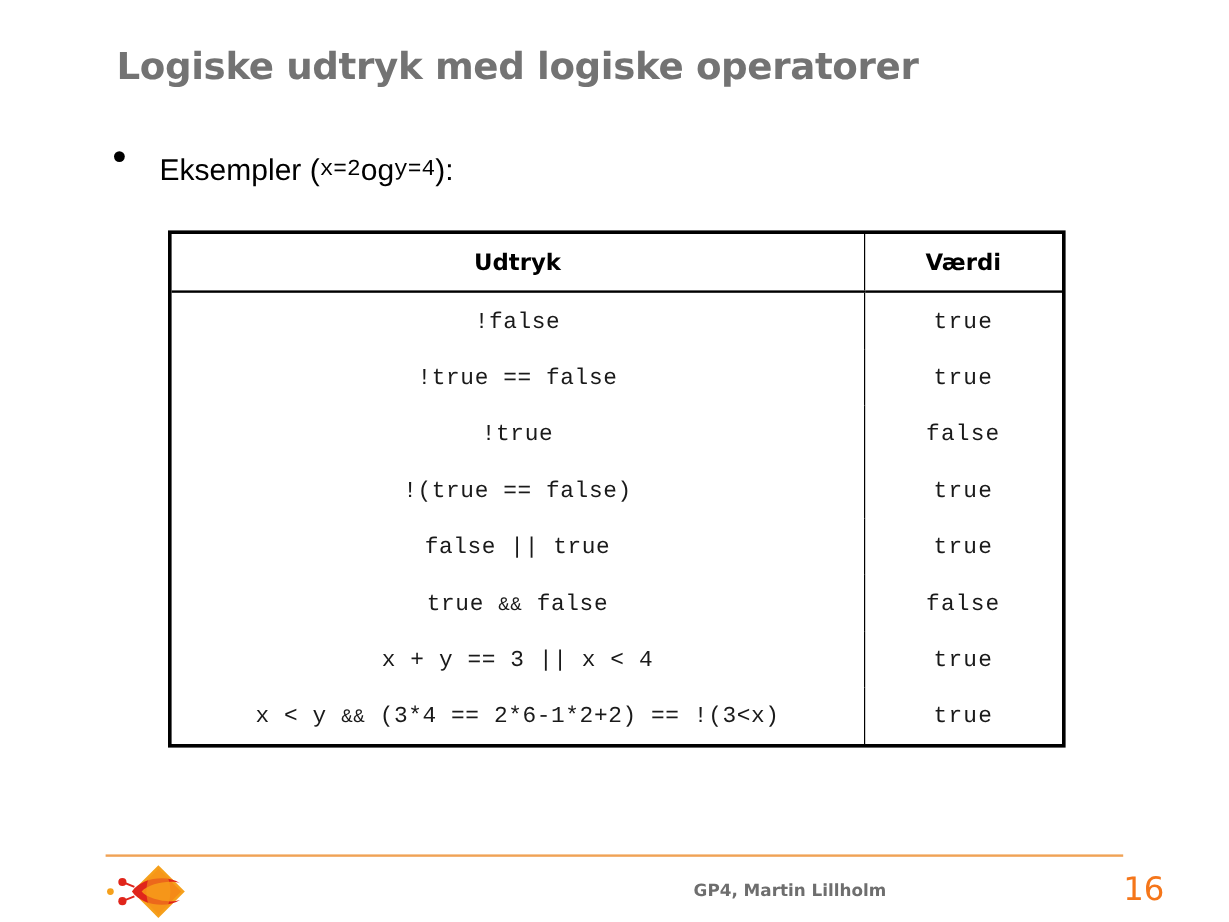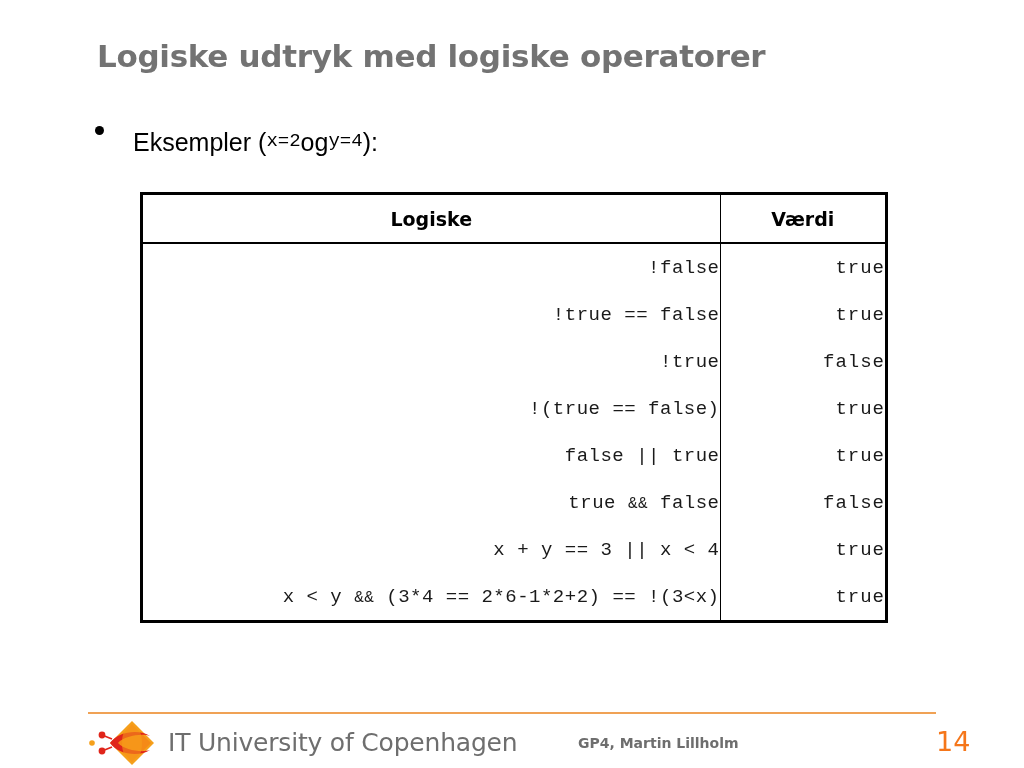--- a/index.html
+++ b/index.html
@@ -92,21 +92,21 @@
     border-bottom: 2px solid #000000;
     padding: 0;
   }
   #expr-table th.th-expr { border-right: 1px solid #000000; }
 
   #expr-table td {
     font-family: "Liberation Mono", "DejaVu Sans Mono", monospace;
     font-size: 19px;
     color: #1a1a1a;
     height: 47px;
-    text-align: right;
+    text-align: center;
     vertical-align: middle;
     padding: 0;
     letter-spacing: 0.5px;
   }
   #expr-table td.td-expr { border-right: 1px solid #000000; }
   #expr-table td.td-val  { letter-spacing: 1px; }
 
   #expr-table td.td-expr .op-small {
     font-size: 16px;
   }
@@ -181,21 +181,21 @@
 </div>
 
 <div id="expr-table">
   <table>
     <colgroup>
       <col class="c-expr">
       <col class="c-val">
     </colgroup>
     <thead>
       <tr>
-        <th class="th-expr">Logiske</th>
+        <th class="th-expr">Udtryk</th>
         <th class="th-val">Værdi</th>
       </tr>
     </thead>
     <tbody id="table-body">
         <tr>
           <td class="td-expr">!false</td>
           <td class="td-val">true</td>
         </tr>
         <tr>
           <td class="td-expr">!true == false</td>
@@ -243,18 +243,17 @@
       <ellipse cx="44" cy="23" rx="10" ry="19" fill="#F5A01B" opacity="0.55"></ellipse>
 
       <circle cx="14" cy="15" r="3.4" fill="#E0251B"></circle>
       <line x1="14" y1="15" x2="24" y2="19" stroke="#E0251B" stroke-width="1.6"></line>
       <circle cx="14" cy="31" r="3.4" fill="#E0251B"></circle>
       <line x1="14" y1="31" x2="24" y2="27" stroke="#E0251B" stroke-width="1.6"></line>
       <circle cx="4" cy="23" r="2.8" fill="#F5A01B"></circle>
     </svg>
   </div>
 
-  <div id="itu-name">IT University of Copenhagen</div>
 
   <div id="footer-credit">GP4, Martin Lillholm</div>
 
-  <div id="page-number">14</div>
+  <div id="page-number">16</div>
 </div>
 
 </body></html>

